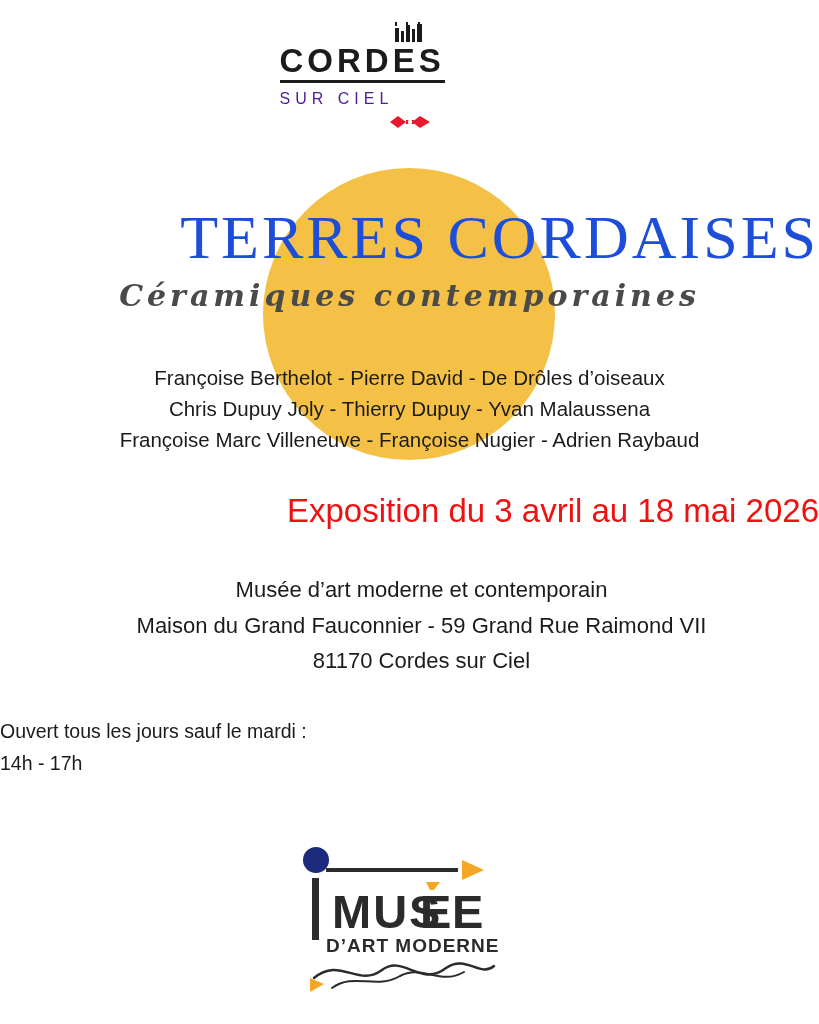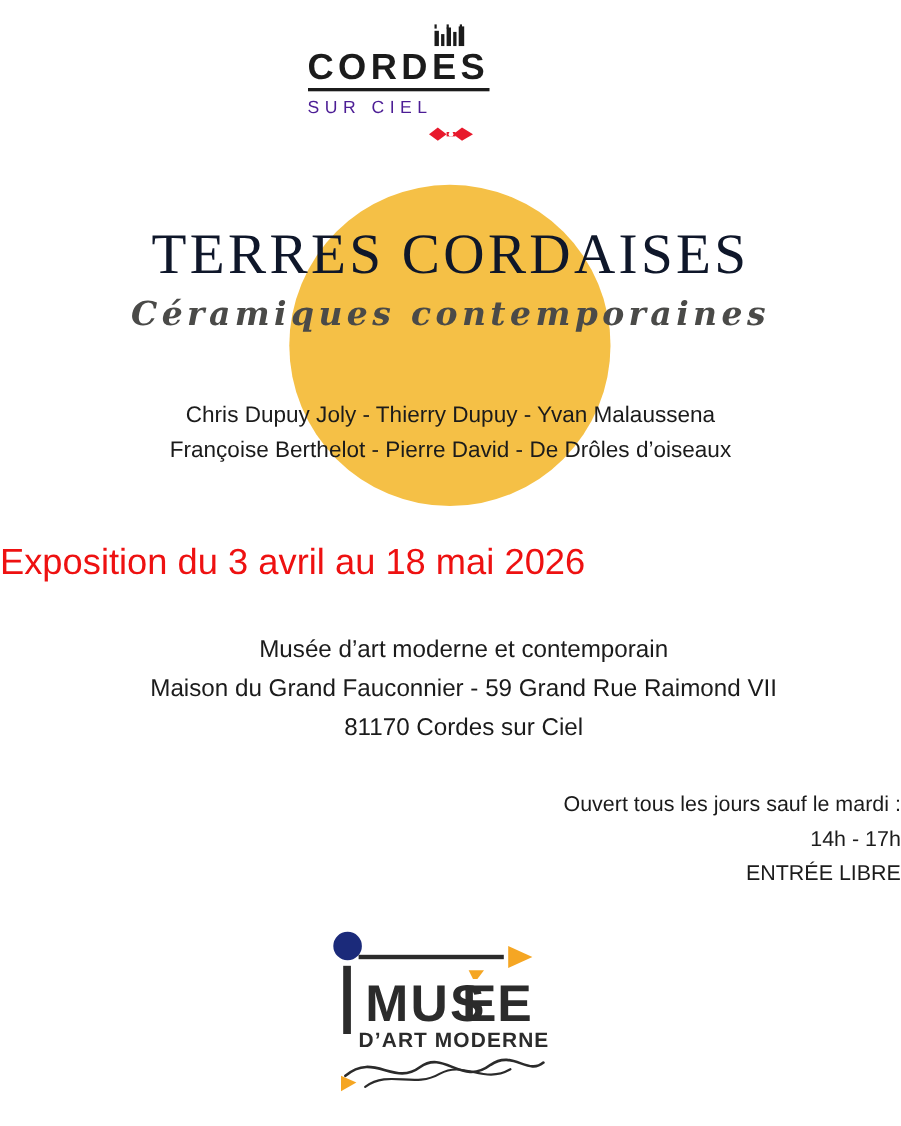--- a/index.html
+++ b/index.html
@@ -73,25 +73,26 @@
   .title-block {
     position: absolute;
     top: 205px;
     left: 0;
     width: 819px;
     text-align: center;
     z-index: 2;
   }
   .main-title {
     font-family: "Liberation Serif", serif;
-    font-size: 52px;
+    font-size: 62px;
     letter-spacing: 3px;
-    color: #0f172a;
+    color: #1d4ed8;
     line-height: 1.05;
     white-space: nowrap;
+    text-align: right;
   }
   .subtitle-script {
     font-family: "DejaVu Serif", serif;
     font-style: italic;
     font-size: 30px;
     letter-spacing: 4px;
     color: #4a4a48;
     margin-top: 8px;
     white-space: nowrap;
     font-weight: bold;
@@ -109,21 +110,21 @@
     line-height: 1.52;
     color: #1b1b1b;
   }
 
   
   .expo-line {
     position: absolute;
     top: 492px;
     left: 0;
     width: 819px;
-    text-align: left;
+    text-align: right;
     z-index: 2;
     color: #ee1111;
     font-size: 33px;
     font-weight: 500;
   }
 
   
   .venue {
     position: absolute;
     top: 572px;
@@ -136,21 +137,21 @@
     color: #1b1b1b;
     padding-left: 12px;
   }
 
   
   .hours {
     position: absolute;
     top: 716px;
     left: 0;
     width: 819px;
-    text-align: right;
+    text-align: left;
     z-index: 2;
     font-size: 19.5px;
     line-height: 1.62;
     color: #1b1b1b;
   }
 
   
   .museum-logo {
     position: absolute;
     top: 838px;
@@ -187,36 +188,36 @@
 </div>
 
 <div class="sun-circle"></div>
 
 <div class="title-block">
   <div class="main-title">TERRES CORDAISES</div>
   <div class="subtitle-script">Céramiques contemporaines</div>
 </div>
 
 <div class="artists">
+  <div>Françoise Berthelot - Pierre David - De Drôles d’oiseaux</div>
   <div>Chris Dupuy Joly - Thierry Dupuy - Yvan Malaussena</div>
-  <div>Françoise Berthelot - Pierre David - De Drôles d’oiseaux</div>
+  <div>Françoise Marc Villeneuve - Françoise Nugier - Adrien Raybaud</div>
 </div>
 
 <div class="expo-line">Exposition du 3 avril au 18 mai 2026</div>
 
 <div class="venue">
   <div>Musée d’art moderne et contemporain</div>
   <div>Maison du Grand Fauconnier - 59 Grand Rue Raimond VII</div>
   <div>81170 Cordes sur Ciel</div>
 </div>
 
 <div class="hours">
   <div>Ouvert tous les jours sauf le mardi :</div>
   <div>14h - 17h</div>
-  <div>ENTRÉE LIBRE</div>
 </div>
 
 <div class="museum-logo">
   <svg viewBox="0 0 260 160" width="260" height="160" aria-hidden="true">
 
     <circle cx="36" cy="22" r="13" fill="#1B2A7A"></circle>
 
     <rect x="32" y="40" width="7" height="62" fill="#2b2b2b"></rect>
 
     <rect x="46" y="30" width="132" height="4" fill="#2b2b2b"></rect>

